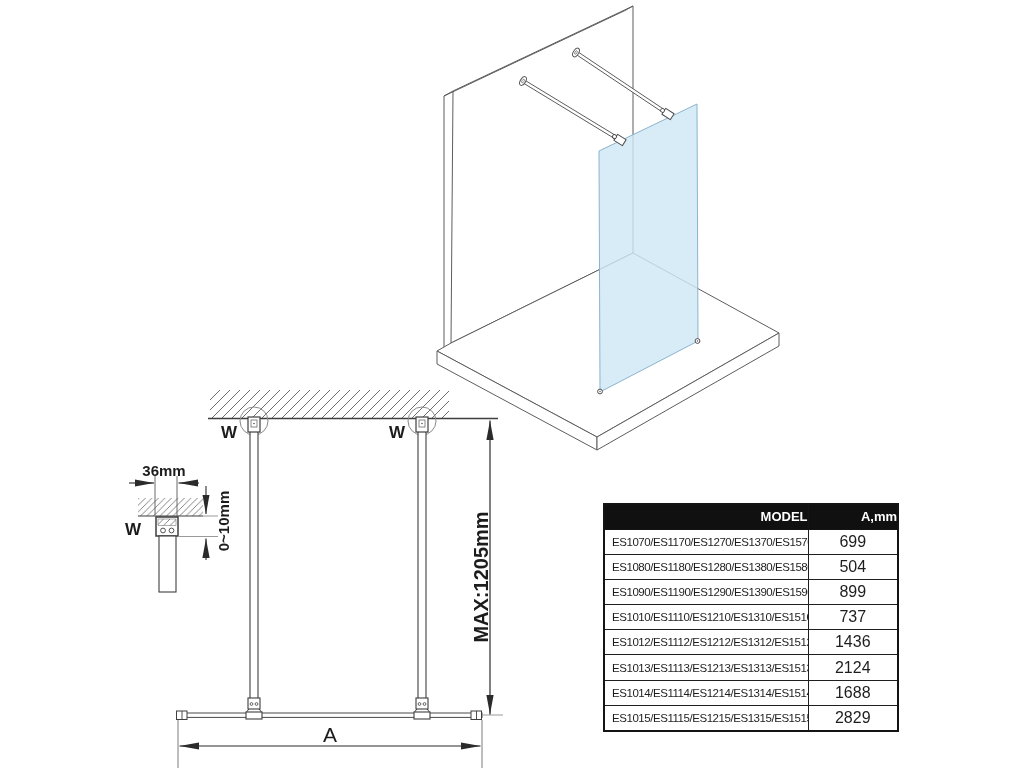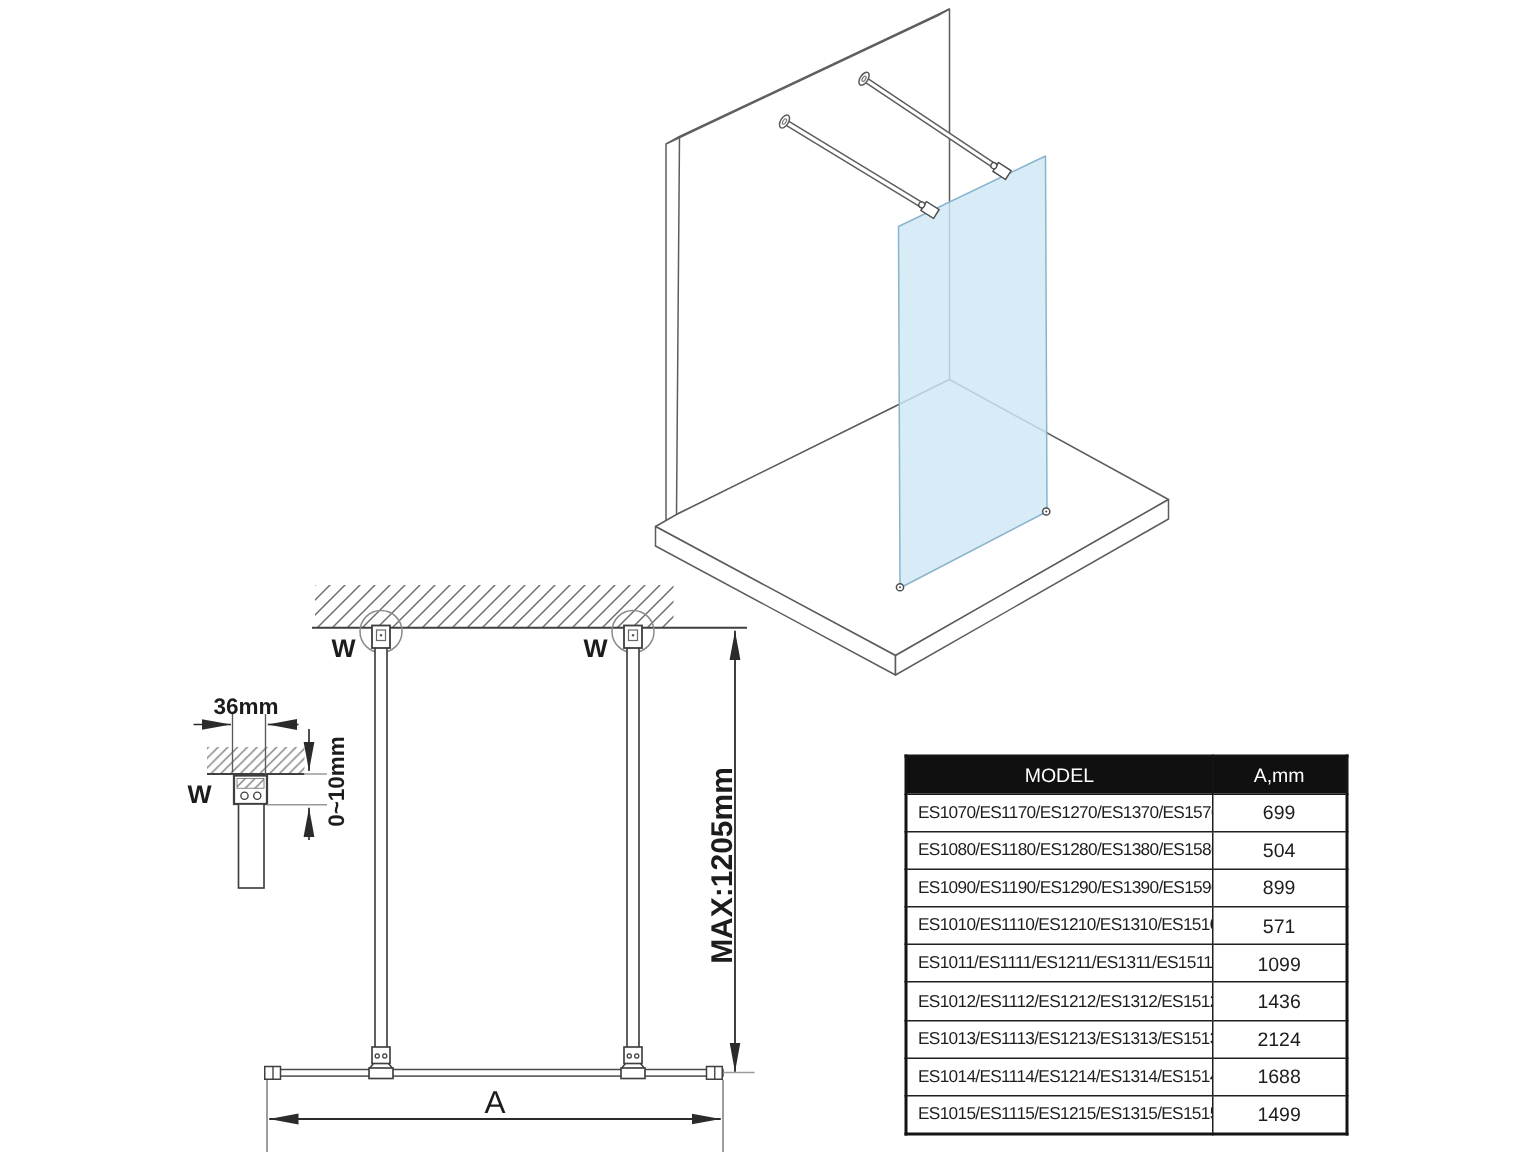--- a/index.html
+++ b/index.html
@@ -9,25 +9,25 @@
   .dim-text{fill:#1c1c1c;font-family:"Liberation Sans",sans-serif;font-weight:bold;}
   .dim-text-light{fill:#1c1c1c;font-family:"Liberation Sans",sans-serif;font-weight:normal;}
 
   table.model-table{position:absolute;left:603px;top:503px;width:294px;
     border-collapse:collapse;table-layout:fixed;background:#fff;
     border:2.5px solid #141414;font-family:"Liberation Sans",sans-serif;}
   .model-table col.c-model{width:204px;}
   .model-table col.c-a{width:90px;}
   .model-table thead tr{height:25px;}
   .model-table tbody tr{height:25.2px;}
-  .model-table th{background:#101010;color:#ffffff;font-size:13px;font-weight:normal;
-    text-align:center;padding:0;border:1.5px solid #141414;}
+  .model-table th{background:#101010;color:#ffffff;font-size:13px;font-weight:bold;
+    text-align:right;padding:0;border:1.5px solid #141414;}
   .model-table td{border:1.5px solid #1f1f1f;padding:0;color:#1d1d1d;vertical-align:middle;}
   .model-table td.model{font-size:11.5px;letter-spacing:-0.45px;padding-left:7px;white-space:nowrap;overflow:hidden;}
-  .model-table td.amm{font-size:13px;text-align:center;}
+  .model-table td.amm{font-size:16px;text-align:center;}
 </style>
 </head>
 <body>
 
 <div class="canvas">
 
 <svg width="1024" height="768" viewBox="0 0 1024 768">
   <defs>
     <marker id="arrow" markerUnits="userSpaceOnUse" markerWidth="20" markerHeight="9" refX="19.5" refY="4.5" orient="auto-start-reverse">
       <path d="M0,0.9 L19.5,4.5 L0,8.1 Z" fill="#2b2b2b"></path>
@@ -205,38 +205,34 @@
     <tr>
       <td class="model">ES1080/ES1180/ES1280/ES1380/ES1580</td>
       <td class="amm">504</td>
     </tr>
     <tr>
       <td class="model">ES1090/ES1190/ES1290/ES1390/ES1590</td>
       <td class="amm">899</td>
     </tr>
     <tr>
       <td class="model">ES1010/ES1110/ES1210/ES1310/ES1510</td>
-      <td class="amm">571</td>
-    </tr>
-    <tr>
-      <td class="model">ES1011/ES1111/ES1211/ES1311/ES1511</td>
-      <td class="amm">1099</td>
+      <td class="amm">737</td>
     </tr>
     <tr>
       <td class="model">ES1012/ES1112/ES1212/ES1312/ES1512</td>
       <td class="amm">1436</td>
     </tr>
     <tr>
       <td class="model">ES1013/ES1113/ES1213/ES1313/ES1513</td>
       <td class="amm">2124</td>
     </tr>
     <tr>
       <td class="model">ES1014/ES1114/ES1214/ES1314/ES1514</td>
       <td class="amm">1688</td>
     </tr>
     <tr>
       <td class="model">ES1015/ES1115/ES1215/ES1315/ES1515</td>
-      <td class="amm">1499</td>
+      <td class="amm">2829</td>
     </tr>
   </tbody>
 </table>
 
 </div>
 
 </body></html>

